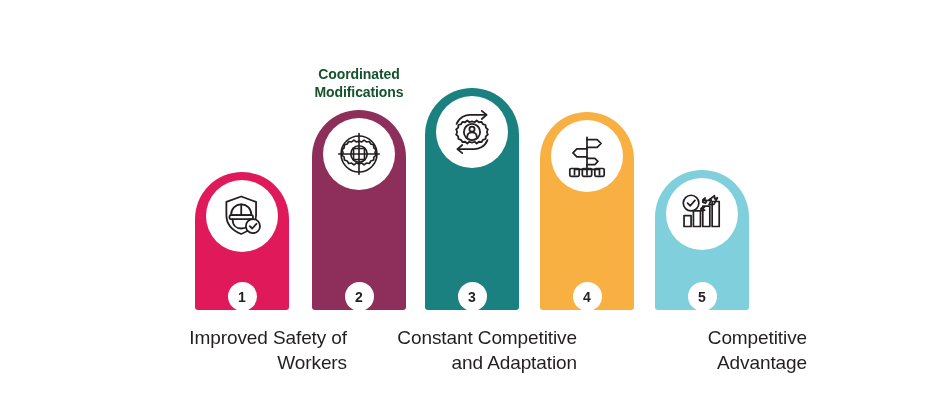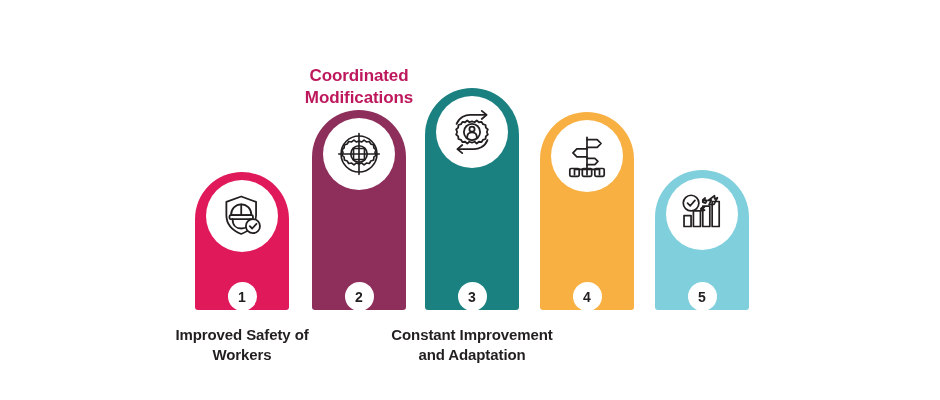--- a/index.html
+++ b/index.html
@@ -17,33 +17,33 @@
   }
   #infographic {
     position: absolute;
     left: 0; top: 0;
     width: 940px; height: 400px;
   }
   .top-caption {
     position: absolute;
     width: 188px;
     text-align: center;
-    font-size: 17px;
+    font-size: 14px;
     font-weight: bold;
     line-height: 1.32;
     letter-spacing: -0.1px;
-    color: #be185d;
+    color: #14532d;
     white-space: pre-line;
   }
   .bottom-caption {
     position: absolute;
     width: 210px;
-    text-align: center;
-    font-size: 15px;
-    font-weight: bold;
+    text-align: right;
+    font-size: 19px;
+    font-weight: normal;
     line-height: 1.32;
     letter-spacing: -0.1px;
     color: #231f20;
     white-space: pre-line;
   }
   .bar {
     position: absolute;
     width: 94px;
     border-radius: 47px 47px 3px 3px;
   }
@@ -142,21 +142,21 @@
         <circle cx="32" cy="28.5" r="3.2"></circle>
         <path d="M26 39 C26 34.5 28.8 32.5 32 32.5 C35.2 32.5 38 34.5 38 39"></path>
       </svg>
     </span>
   </div>
 
   <div class="num-circle" style="left:457.5px; top:282px;">
     <span>3</span>
   </div>
 
-  <div class="bottom-caption" style="left:367px; top:325px;">Constant Improvement
+  <div class="bottom-caption" style="left:367px; top:325px;">Constant Competitive
 and Adaptation</div>
 
   <div class="bar" style="left:540px; top:112px; height:198px; background:#f9b043;"></div>
 
   <div class="icon-circle" style="left:551px; top:120px;">
     <span>
       <svg width="50" height="50" viewBox="0 0 64 64" fill="none" stroke="#231f20" stroke-width="2.2" stroke-linejoin="round" stroke-linecap="round">
         <line x1="32" y1="8" x2="32" y2="44"></line>
         <path d="M32 11 h13 l5 5 -5 5 h-13"></path>
         <path d="M32 23 h-13 l-5 5 5 5 h13"></path>
@@ -190,14 +190,16 @@
         <rect x="33" y="22" width="9" height="26"></rect>
         <rect x="45" y="16" width="9" height="32"></rect>
       </svg>
     </span>
   </div>
 
   <div class="num-circle" style="left:687.5px; top:282px;">
     <span>5</span>
   </div>
 
+  <div class="bottom-caption" style="left:597px; top:325px;">Competitive
+Advantage</div>
 
 </div>
 
 </body></html>

